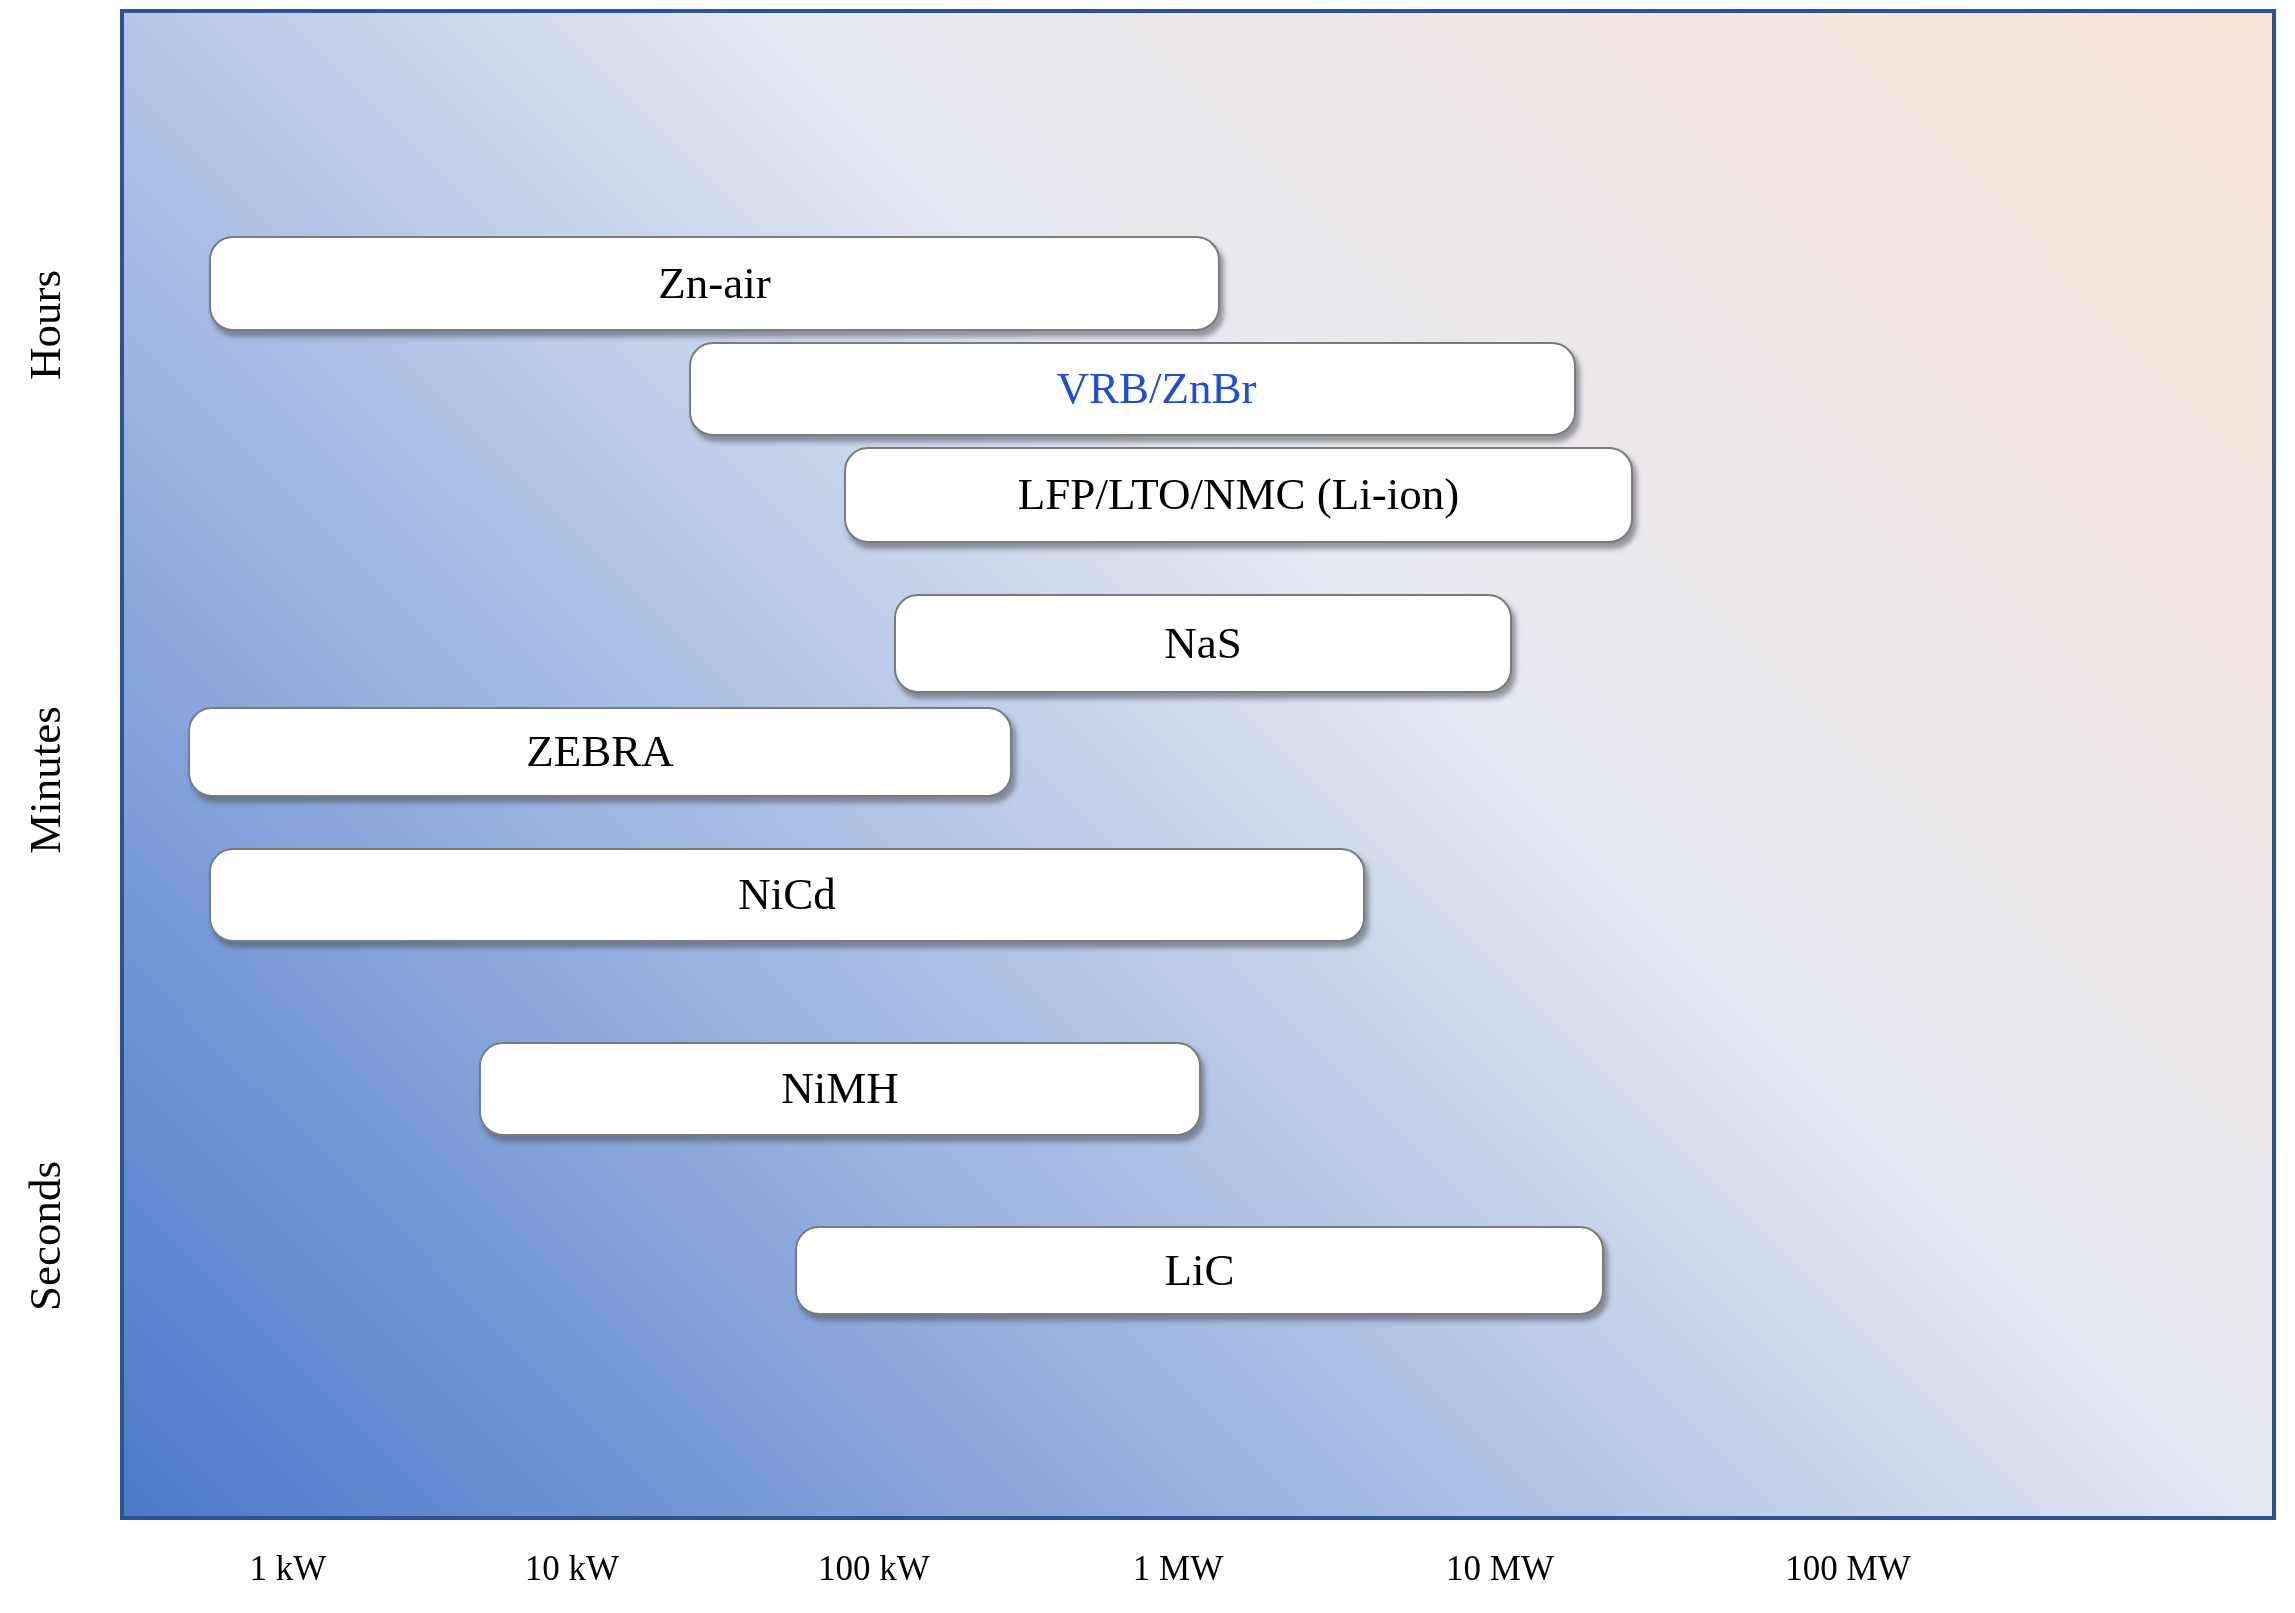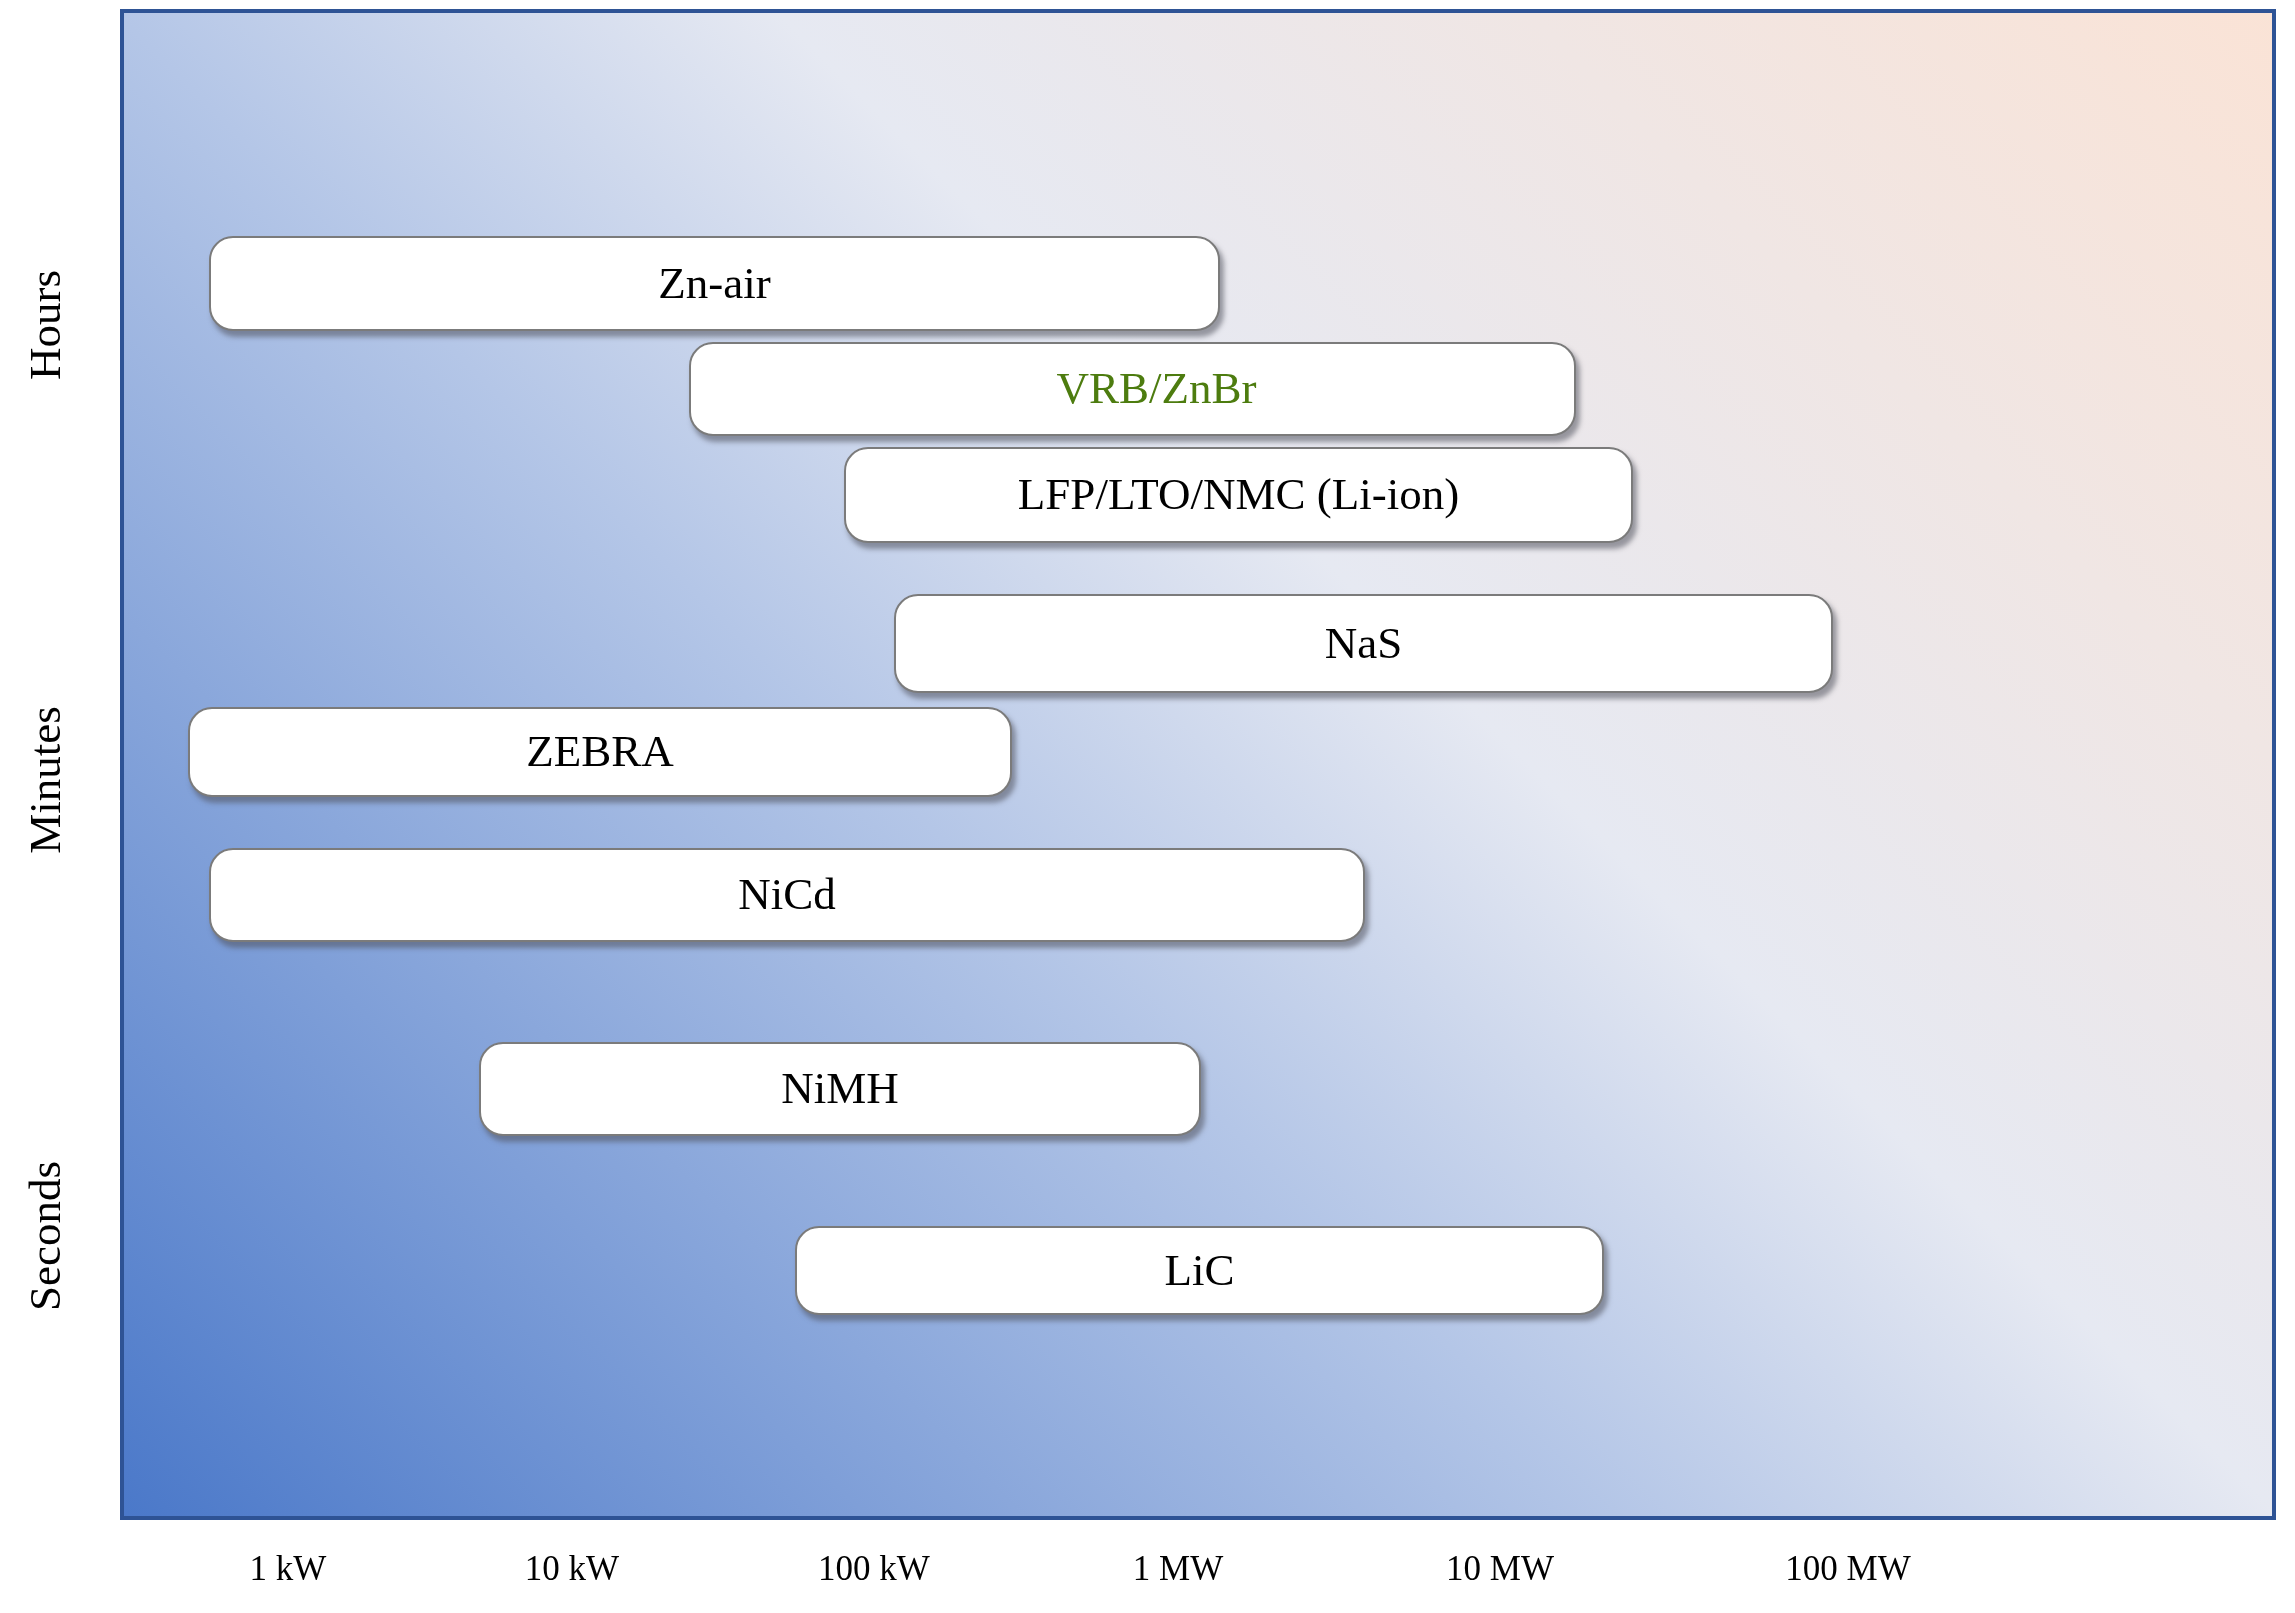--- a/index.html
+++ b/index.html
@@ -65,26 +65,26 @@
 </head>
 <body>
 
 <div class="canvas">
   <div class="plot" id="plot" style="background: linear-gradient(45deg, rgb(74, 120, 201) 0%, rgb(180, 198, 231) 41%, rgb(230, 233, 242) 59%, rgb(250, 227, 214) 100%);">
     <div class="plot-frame" id="plot-frame" style="border-color: rgb(46, 83, 149);"></div>
   <div class="tech-bar" style="left: 89px; top: 227px; width: 1011px; height: 95px; background: rgb(255, 255, 255); border-color: rgb(123, 123, 123);">
         <span class="bar-label" style="color: rgb(0, 0, 0);">Zn-air</span>
       </div>
       <div class="tech-bar" style="left: 569px; top: 333px; width: 887px; height: 94px; background: rgb(255, 255, 255); border-color: rgb(123, 123, 123);">
-        <span class="bar-label" style="color: #4d7c0f; margin-left: 48px;">VRB/ZnBr</span>
+        <span class="bar-label" style="color: #1d4ed8; margin-left: 48px;">VRB/ZnBr</span>
       </div>
       <div class="tech-bar" style="left: 724px; top: 438px; width: 789px; height: 96px; background: rgb(255, 255, 255); border-color: rgb(123, 123, 123);">
         <span class="bar-label" style="color: rgb(0, 0, 0);">LFP/LTO/NMC (Li-ion)</span>
       </div>
-      <div class="tech-bar" style="left: 774px; top: 585px; width: 939px; height: 99px; background: rgb(255, 255, 255); border-color: rgb(123, 123, 123);">
+      <div class="tech-bar" style="left: 774px; top: 585px; width: 618px; height: 99px; background: rgb(255, 255, 255); border-color: rgb(123, 123, 123);">
         <span class="bar-label" style="color: rgb(0, 0, 0);">NaS</span>
       </div>
       <div class="tech-bar" style="left: 68px; top: 698px; width: 824px; height: 90px; background: rgb(255, 255, 255); border-color: rgb(123, 123, 123);">
         <span class="bar-label" style="color: rgb(0, 0, 0);">ZEBRA</span>
       </div>
       <div class="tech-bar" style="left: 89px; top: 839px; width: 1156px; height: 94px; background: rgb(255, 255, 255); border-color: rgb(123, 123, 123);">
         <span class="bar-label" style="color: rgb(0, 0, 0);">NiCd</span>
       </div>
       <div class="tech-bar" style="left: 359px; top: 1033px; width: 722px; height: 94px; background: rgb(255, 255, 255); border-color: rgb(123, 123, 123);">
         <span class="bar-label" style="color: rgb(0, 0, 0);">NiMH</span>

